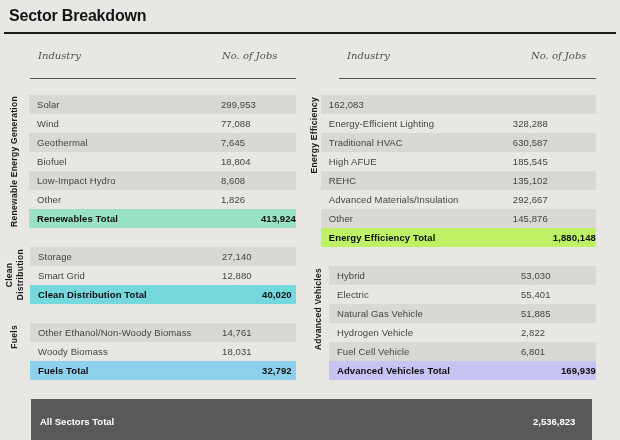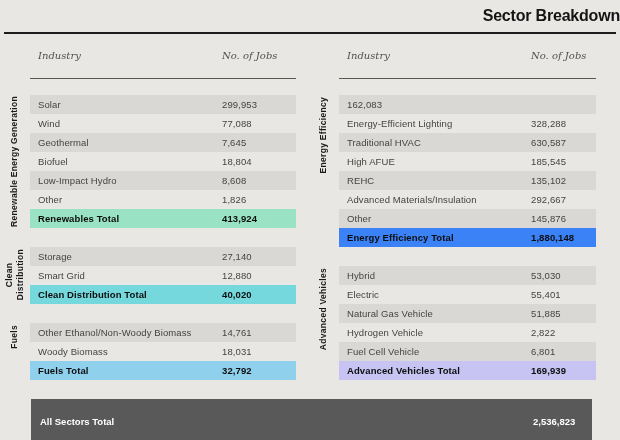--- a/index.html
+++ b/index.html
@@ -13,21 +13,20 @@
     font-family: "Liberation Sans", sans-serif;
     overflow: hidden;
     position: relative;
   }
   .page-title {
     padding: 7px 0 0 9px;
     font-size: 16px;
     font-weight: 700;
     color: #141414;
     letter-spacing: -0.2px;
-    text-align: right;
   }
   .title-rule {
     margin: 7px 4px 0 4px;
     border: none;
     border-top: 2.6px solid #1d1d1d;
     height: 0;
   }
   .content {
     display: flex;
   }
@@ -85,20 +84,21 @@
     align-items: center;
     padding-left: 8px;
     font-size: 9.5px;
     color: #45443f;
     letter-spacing: 0.1px;
   }
   .row.odd { background: var(--row_alt, #d9d8d5); }
   .row.total {
     font-weight: 700;
     color: #0d0d0d;
+    gap: 40px;
   }
   .grand-bar {
     margin: 19px 0 0 31px;
     width: 561px;
     height: 44px;
     background: var(--grand_bar, #59595a);
     position: relative;
     color: #ffffff;
     font-size: 9.5px;
     font-weight: 700;
@@ -255,21 +255,21 @@
   <div class="row">
     <span>Advanced Materials/Insulation</span>
     <span>292,667</span>
   </div>
 
   <div class="row odd">
     <span>Other</span>
     <span>145,876</span>
   </div>
 
-  <div class="row total" style="background: #3b82f6;">
+  <div class="row total" style="background: #bef264;">
     <span>Energy Efficiency Total</span>
     <span>1,880,148</span>
   </div>
 </div>
   </div>
 
   <div class="section">
     <div class="gutter">
       <div class="vlabel">Advanced Vehicles</div>
     </div>

